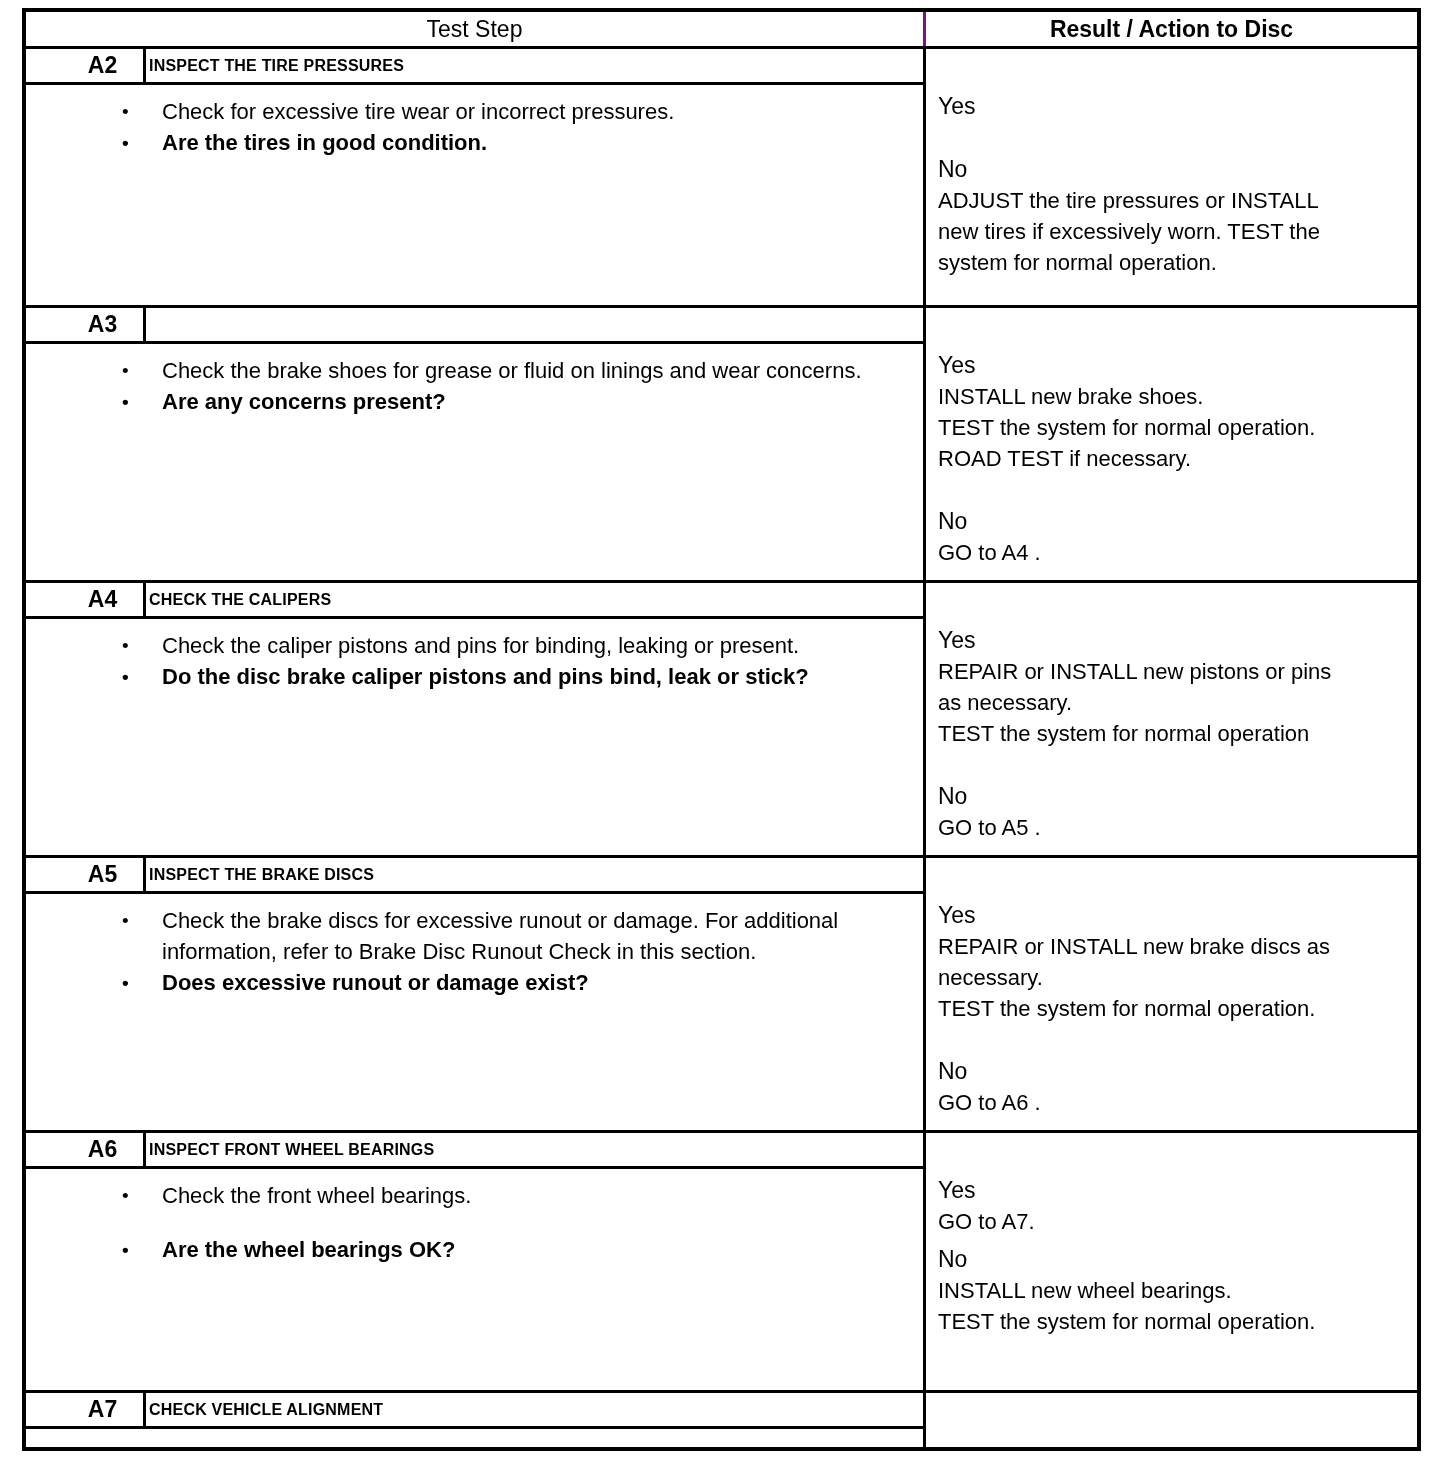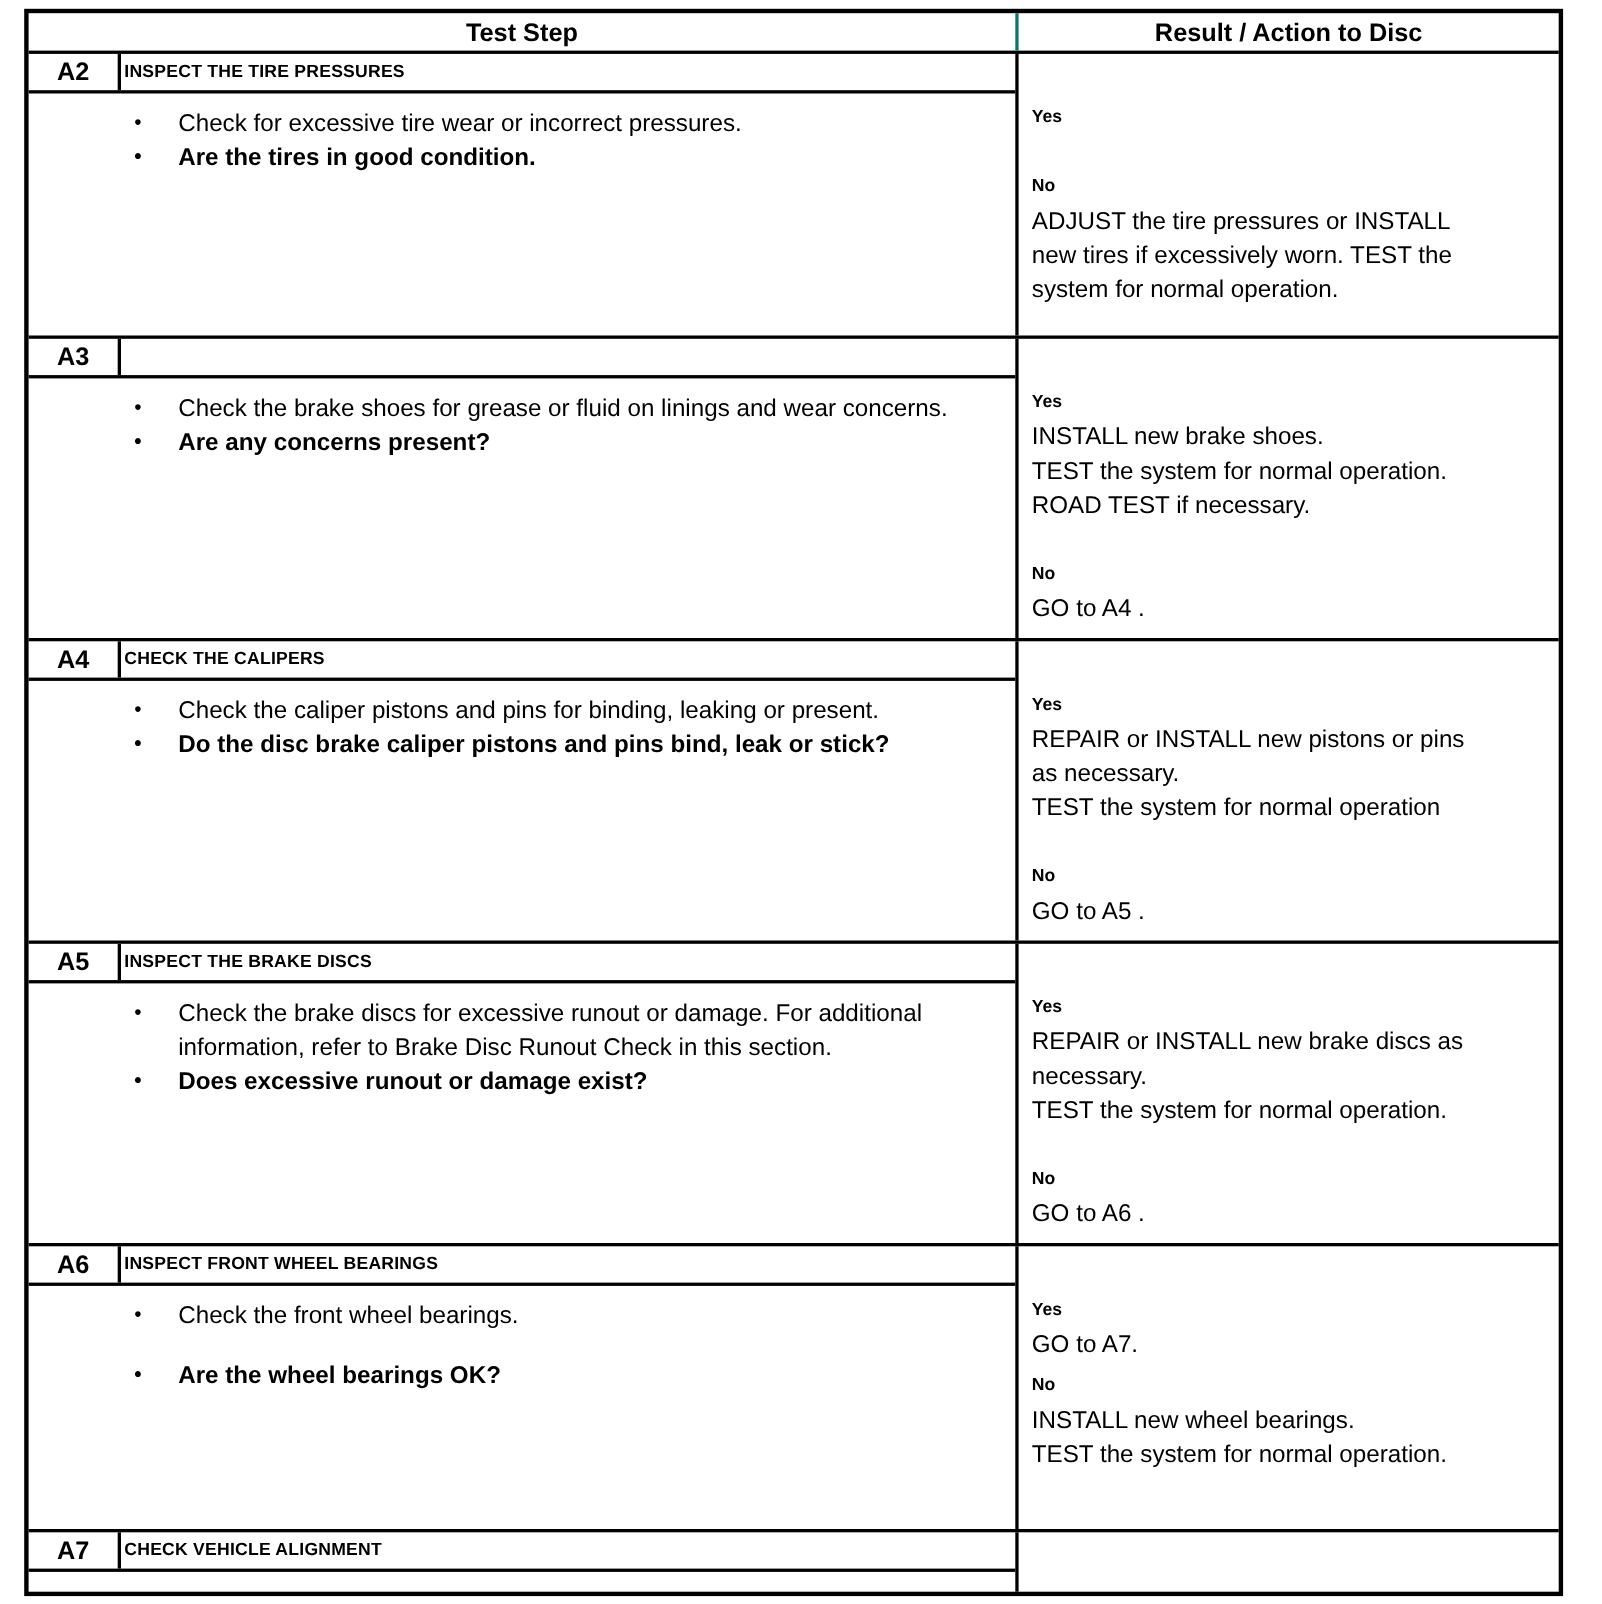--- a/index.html
+++ b/index.html
@@ -19,62 +19,62 @@
     position: absolute;
     left: 22px;
     top: 8px;
     width: 1391px;
     border: 4px solid #000;
     background: #fff;
   }
   .header-row { display: flex; height: 34px; }
   .hdr-left {
     width: 897px;
-    border-right: 3px solid #0f766e;
+    border-right: 3px solid #701a75;
     display: flex; align-items: center; justify-content: center;
-    font-weight: bold; font-size: 23px; text-align: center;
+    font-weight: normal; font-size: 23px; text-align: center;
   }
   .hdr-right {
     flex: 1;
     display: flex; align-items: center; justify-content: center;
     font-weight: bold; font-size: 23px;
   }
   .section { display: flex; border-top: 3px solid #000; }
   .sec-left {
     width: 897px;
     border-right: 3px solid #000;
     display: flex; flex-direction: column;
   }
   .title-row { display: flex; height: 33px; border-bottom: 3px solid #000; flex: none; }
   .id-cell {
     width: 81px;
     border-right: 3px solid #000;
     display: flex; align-items: center; justify-content: center;
-    font-weight: bold; font-size: 23px;
+    font-weight: bold; font-size: 23px; margin-left: 36px;
   }
   .title-cell {
     flex: 1;
     display: flex; align-items: center;
     padding-left: 3px;
     font-weight: bold; font-size: 16px;
     letter-spacing: 0.2px;
   }
   .content-cell { flex: 1; padding: 11px 26px 10px 96px; }
   .mh-a2 { min-height: 199px; }
   .mh-a3 { min-height: 191px; }
   .mh-a4 { min-height: 193px; }
   .mh-a5 { min-height: 196px; }
   .mh-a6 { min-height: 200px; }
   .bullet { display: flex; font-size: 22px; line-height: 31px; }
   .bullet .dot { width: 40px; flex: none; font-size: 19px; }
   .bullet .btxt { flex: 1; }
   .bullet.q { font-weight: bold; }
   .bullet.spaced { margin-top: 23px; }
   .sec-right { flex: 1; padding: 42px 16px 12px 12px; }
-  .res-label { font-weight: bold; font-size: 16px; line-height: 31px; }
+  .res-label { font-weight: normal; font-size: 23px; line-height: 31px; }
   .res-text { font-size: 22px; line-height: 31px; white-space: pre-line; }
   .res-block.gap { margin-top: 32px; }
   .res-block.tight { margin-top: 7px; }
 </style>
 </head>
 <body>
 
 <div class="page">
   <div class="doc-table">
 

